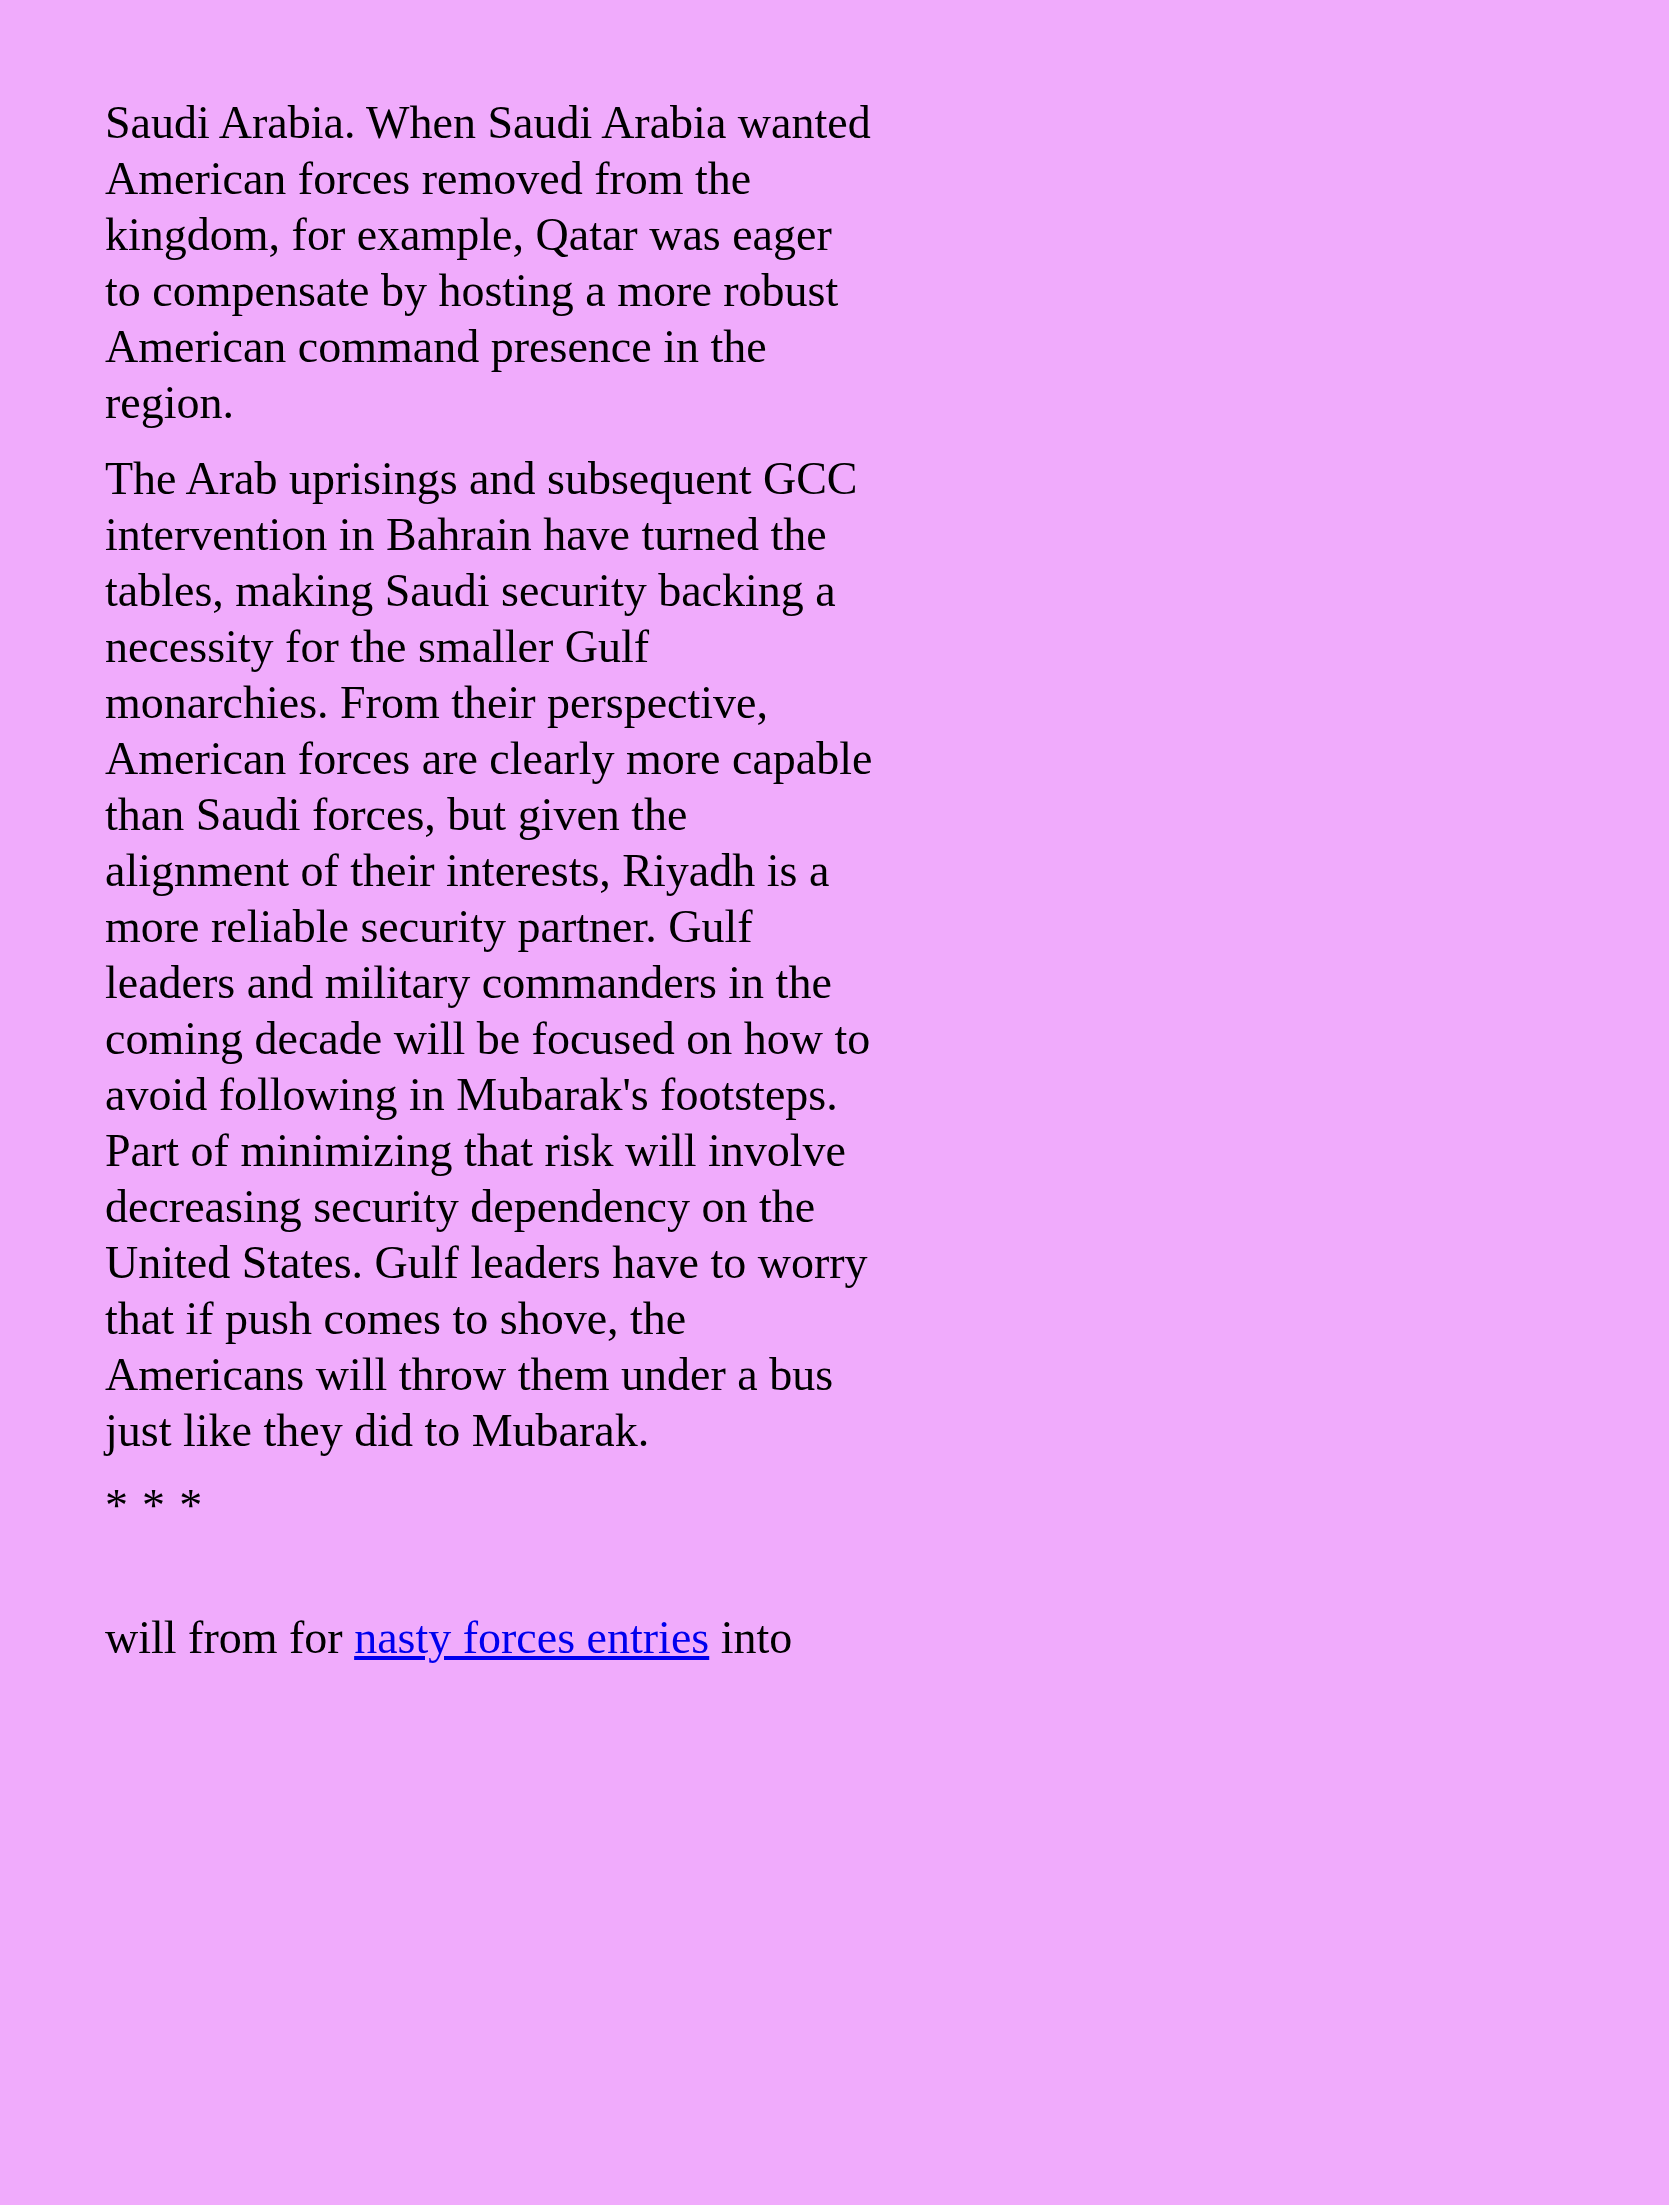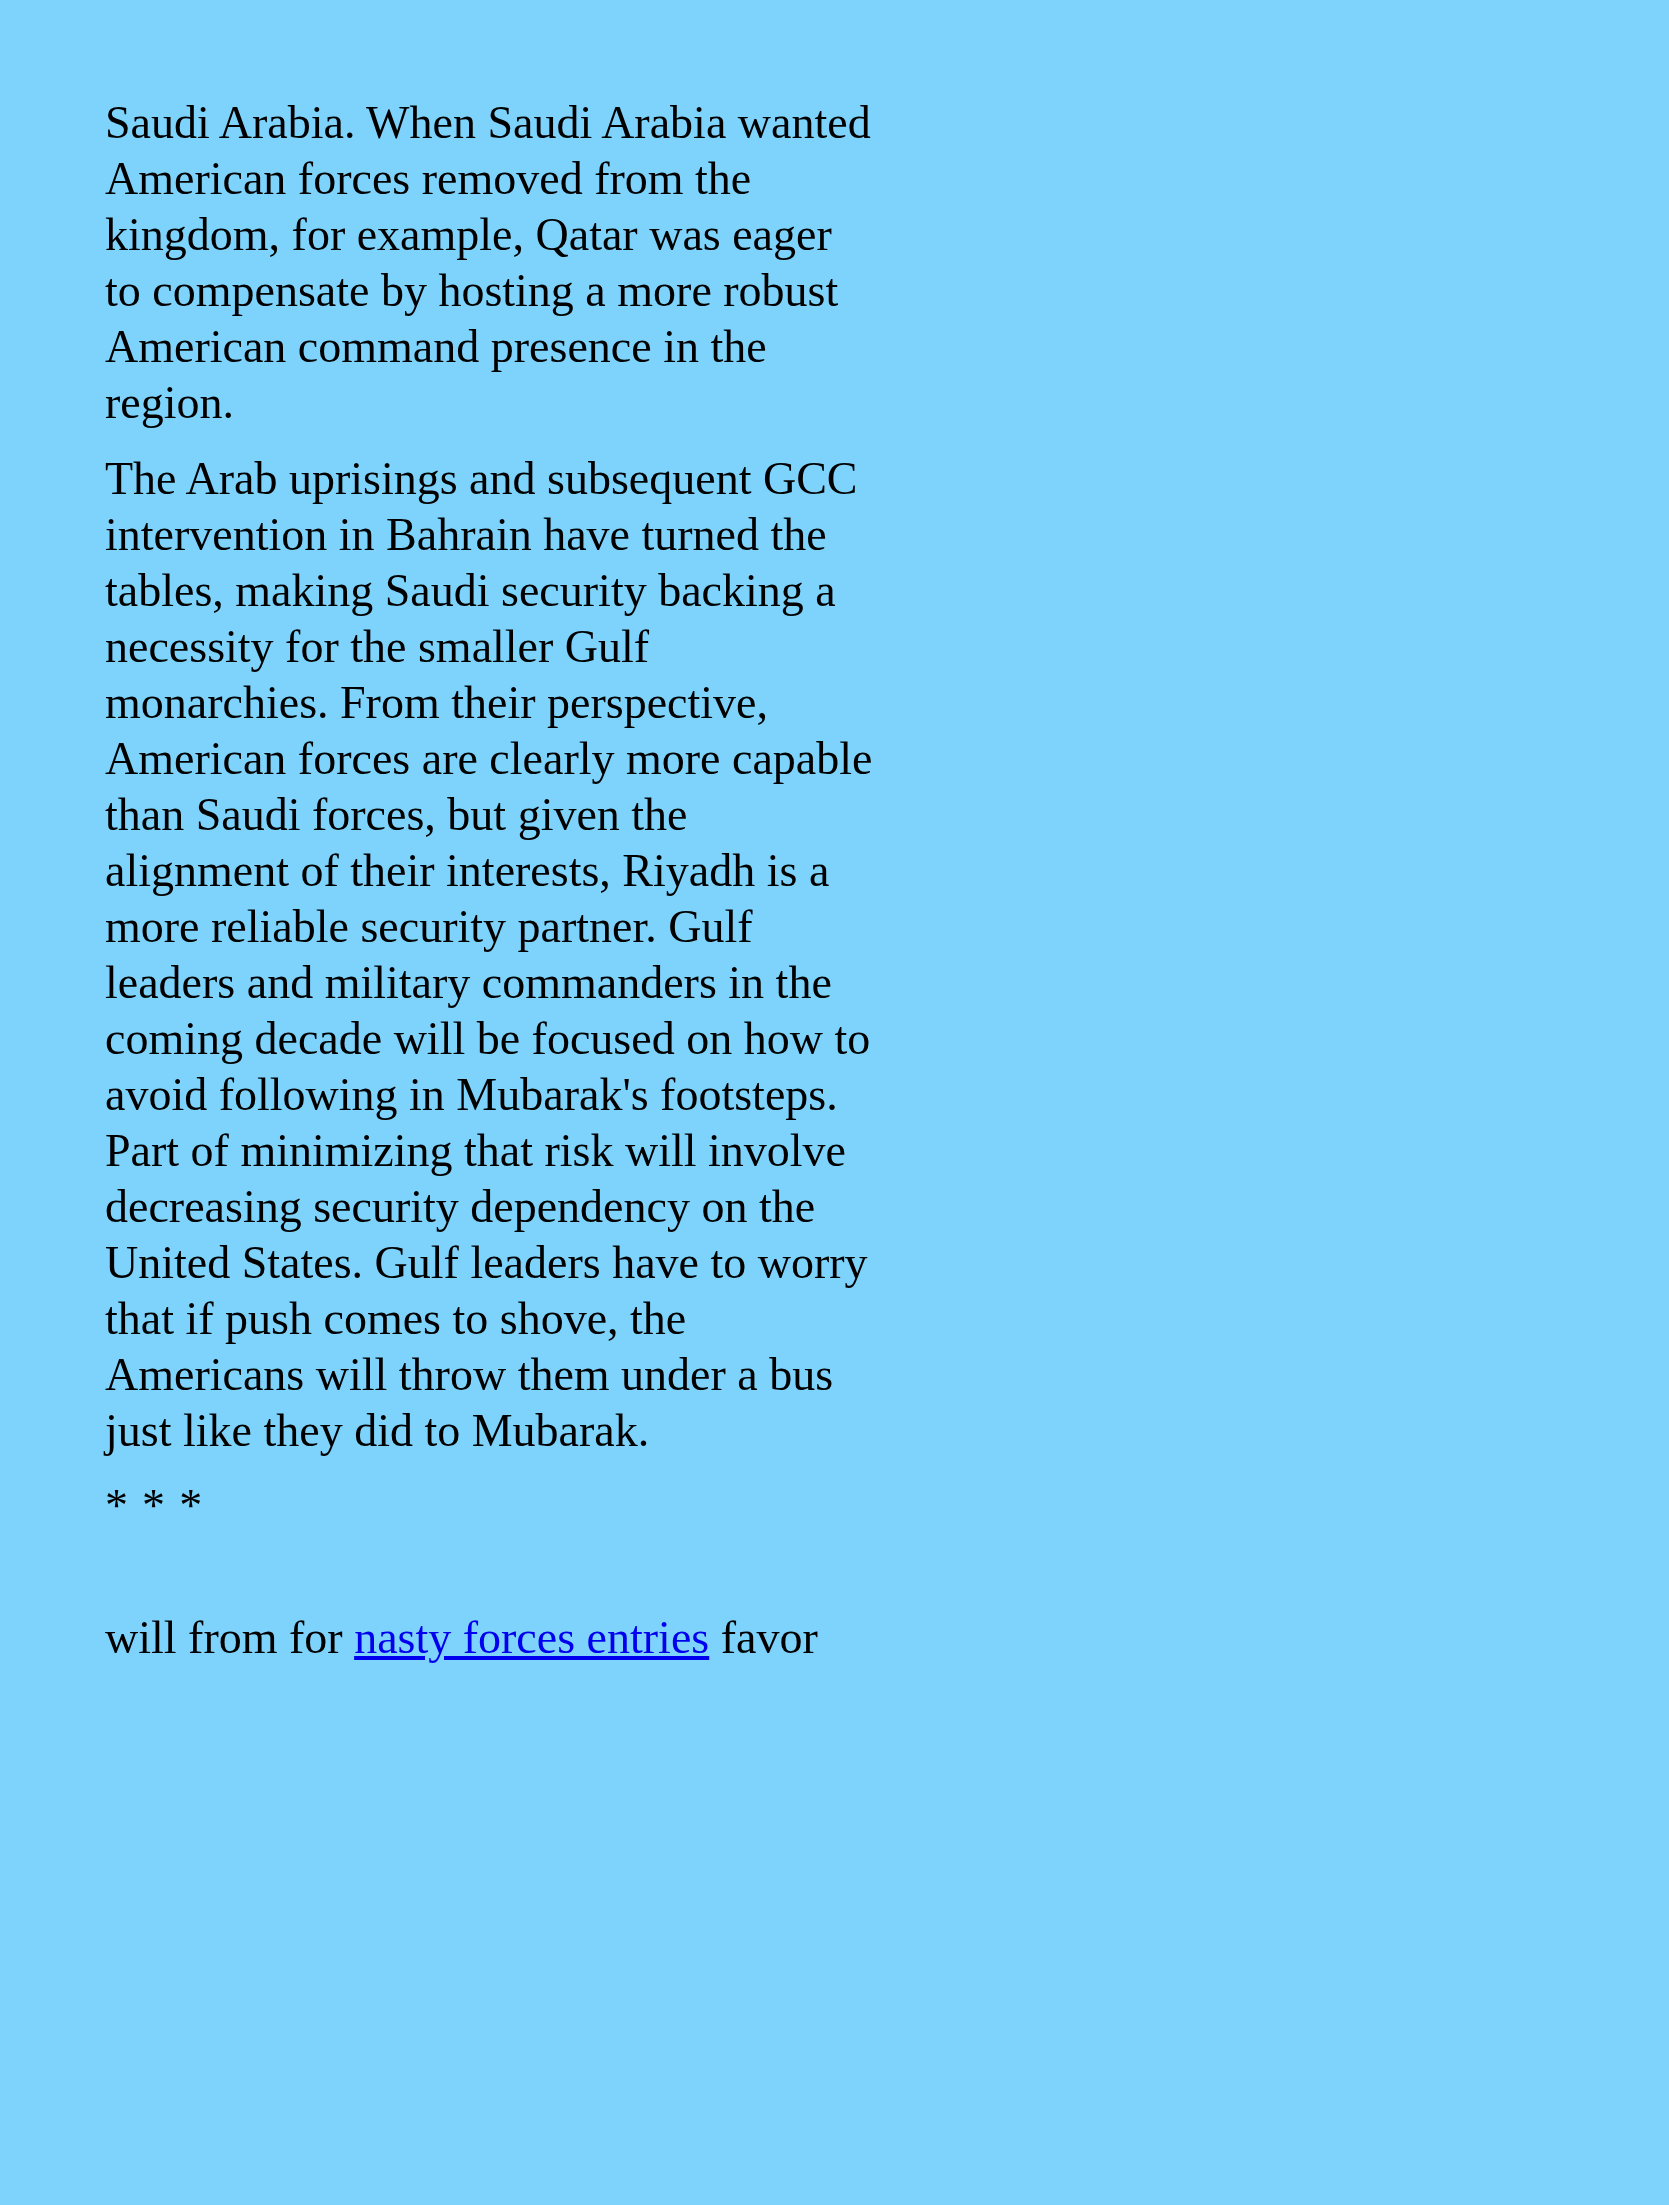--- a/index.html
+++ b/index.html
@@ -4,21 +4,21 @@
 <style>
   html, body {
     margin: 0;
     padding: 0;
     background: #ffffff;
   }
   .page {
     position: relative;
     width: 1669px;
     height: 2205px;
-    background: #7dd3fc;
+    background: #f0abfc;
     overflow: hidden;
     font-family: "Liberation Serif", serif;
     color: #000000;
   }
   .content {
     position: absolute;
     left: 105px;
     top: 95px;
     width: 1021px;
     font-size: 46px;
@@ -77,20 +77,20 @@
 Part of minimizing that risk will involve
 decreasing security dependency on the
 United States. Gulf leaders have to worry
 that if push comes to shove, the
 Americans will throw them under a bus
 just like they did to Mubarak.</p>
 
     <p class="section-break">* * *</p>
 
     <p>
-      <span>will from for </span><a href="#" class="doc-link">nasty forces entries</a><span> favor</span>
+      <span>will from for </span><a href="#" class="doc-link">nasty forces entries</a><span> into</span>
     </p>
 
   </div>
 
 
 </div>
 
 
 </body></html>

